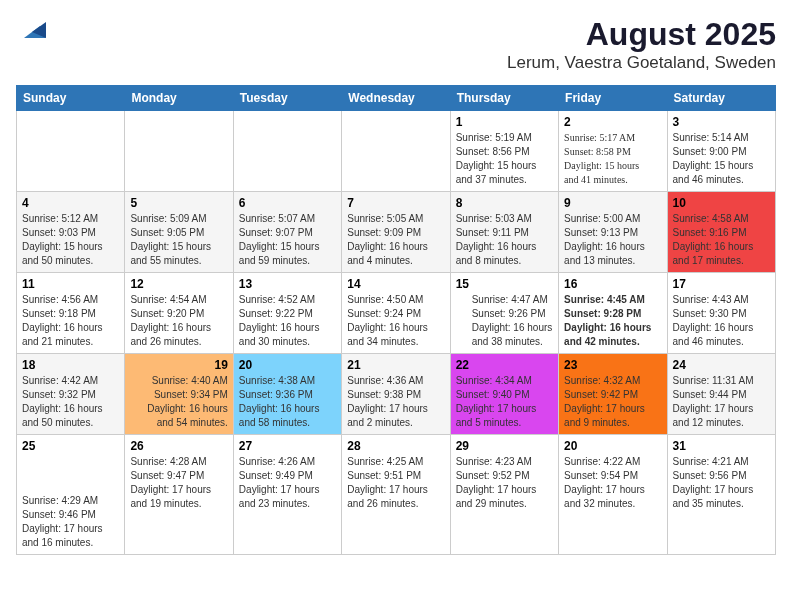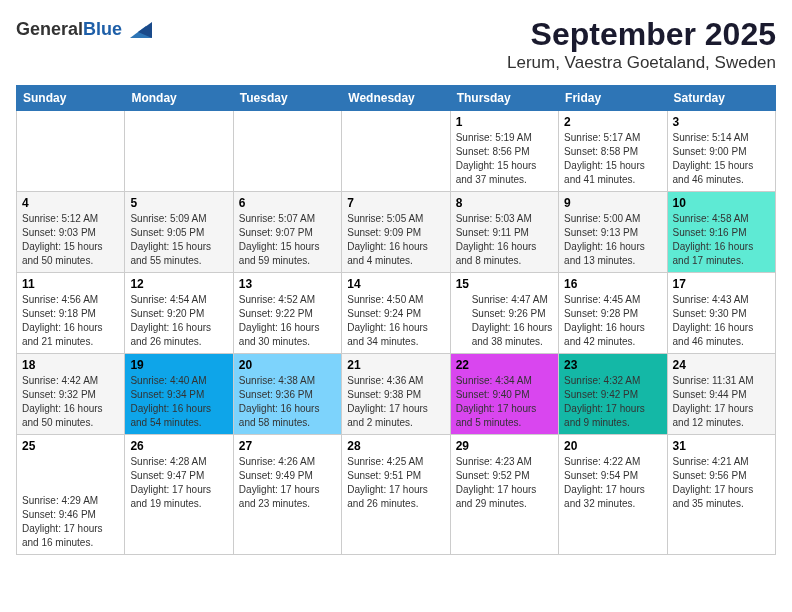--- a/index.html
+++ b/index.html
@@ -84,32 +84,29 @@
       background: #fff !important;
     }
   </style>
 </head>
 <body>
 
 <div class="header">
   <div class="logo">
     <div>
       <div style="display:flex;align-items:center;">
-        <span class="logo-text">
-          <span class="logo-general">General</span><span class="logo-blue">Blue</span>
-        </span>
         <svg class="logo-icon" viewBox="0 0 28 28">
           <polygon points="6,22 22,10 28,22" fill="#2e75b6"></polygon>
           <polygon points="14,16 28,6 28,22" fill="#1a4a8a"></polygon>
         </svg>
       </div>
     </div>
   </div>
   <div class="title-area">
-    <div class="main-title">September 2025</div>
+    <div class="main-title">August 2025</div>
     <div class="subtitle">Lerum, Vaestra Goetaland, Sweden</div>
   </div>
 </div>
 
 <table class="calendar">
   <thead>
     <tr>
     <th>Sunday</th>
         <th>Monday</th>
         <th>Tuesday</th>
@@ -127,21 +124,21 @@
         <td class="empty-cell"></td>
         <td>
           <span class="day-number">1</span>
           <div class="day-info" style="white-space: pre-line;">Sunrise: 5:19 AM
 Sunset: 8:56 PM
 Daylight: 15 hours
 and 37 minutes.</div>
         </td>
         <td>
           <span class="day-number">2</span>
-          <div class="day-info" style="white-space: pre-line;">Sunrise: 5:17 AM
+          <div class="day-info" style="white-space: pre-line; font-family: Liberation Serif, serif;">Sunrise: 5:17 AM
 Sunset: 8:58 PM
 Daylight: 15 hours
 and 41 minutes.</div>
         </td>
         <td>
           <span class="day-number">3</span>
           <div class="day-info" style="white-space: pre-line;">Sunrise: 5:14 AM
 Sunset: 9:00 PM
 Daylight: 15 hours
 and 46 minutes.</div>
@@ -183,21 +180,21 @@
 Daylight: 16 hours
 and 8 minutes.</div>
         </td>
         <td style="background: rgb(245, 245, 245);">
           <span class="day-number">9</span>
           <div class="day-info" style="white-space: pre-line;">Sunrise: 5:00 AM
 Sunset: 9:13 PM
 Daylight: 16 hours
 and 13 minutes.</div>
         </td>
-        <td style="background: #5eead4;">
+        <td style="background: #ef4444;">
           <span class="day-number">10</span>
           <div class="day-info" style="white-space: pre-line;">Sunrise: 4:58 AM
 Sunset: 9:16 PM
 Daylight: 16 hours
 and 17 minutes.</div>
         </td>
       </tr>
       <tr>
         <td>
           <span class="day-number">11</span>
@@ -229,42 +226,42 @@
         </td>
         <td>
           <span class="day-number">15</span>
           <div class="day-info" style="white-space: pre-line; margin-left: 16px;">Sunrise: 4:47 AM
 Sunset: 9:26 PM
 Daylight: 16 hours
 and 38 minutes.</div>
         </td>
         <td>
           <span class="day-number">16</span>
-          <div class="day-info" style="white-space: pre-line;">Sunrise: 4:45 AM
+          <div class="day-info" style="white-space: pre-line; font-weight: bold;">Sunrise: 4:45 AM
 Sunset: 9:28 PM
 Daylight: 16 hours
 and 42 minutes.</div>
         </td>
         <td>
           <span class="day-number">17</span>
           <div class="day-info" style="white-space: pre-line;">Sunrise: 4:43 AM
 Sunset: 9:30 PM
 Daylight: 16 hours
 and 46 minutes.</div>
         </td>
       </tr>
       <tr>
         <td style="background: rgb(245, 245, 245);">
           <span class="day-number">18</span>
           <div class="day-info" style="white-space: pre-line;">Sunrise: 4:42 AM
 Sunset: 9:32 PM
 Daylight: 16 hours
 and 50 minutes.</div>
         </td>
-        <td style="background: #0ea5e9;">
+        <td style="background: #fdba74; text-align: right;">
           <span class="day-number">19</span>
           <div class="day-info" style="white-space: pre-line;">Sunrise: 4:40 AM
 Sunset: 9:34 PM
 Daylight: 16 hours
 and 54 minutes.</div>
         </td>
         <td style="background: #7dd3fc;">
           <span class="day-number">20</span>
           <div class="day-info" style="white-space: pre-line;">Sunrise: 4:38 AM
 Sunset: 9:36 PM
@@ -278,21 +275,21 @@
 Daylight: 17 hours
 and 2 minutes.</div>
         </td>
         <td style="background: #d946ef;">
           <span class="day-number">22</span>
           <div class="day-info" style="white-space: pre-line;">Sunrise: 4:34 AM
 Sunset: 9:40 PM
 Daylight: 17 hours
 and 5 minutes.</div>
         </td>
-        <td style="background: #14b8a6;">
+        <td style="background: #f97316;">
           <span class="day-number">23</span>
           <div class="day-info" style="white-space: pre-line;">Sunrise: 4:32 AM
 Sunset: 9:42 PM
 Daylight: 17 hours
 and 9 minutes.</div>
         </td>
         <td style="background: rgb(245, 245, 245);">
           <span class="day-number">24</span>
           <div class="day-info" style="white-space: pre-line;">Sunrise: 11:31 AM
 Sunset: 9:44 PM

